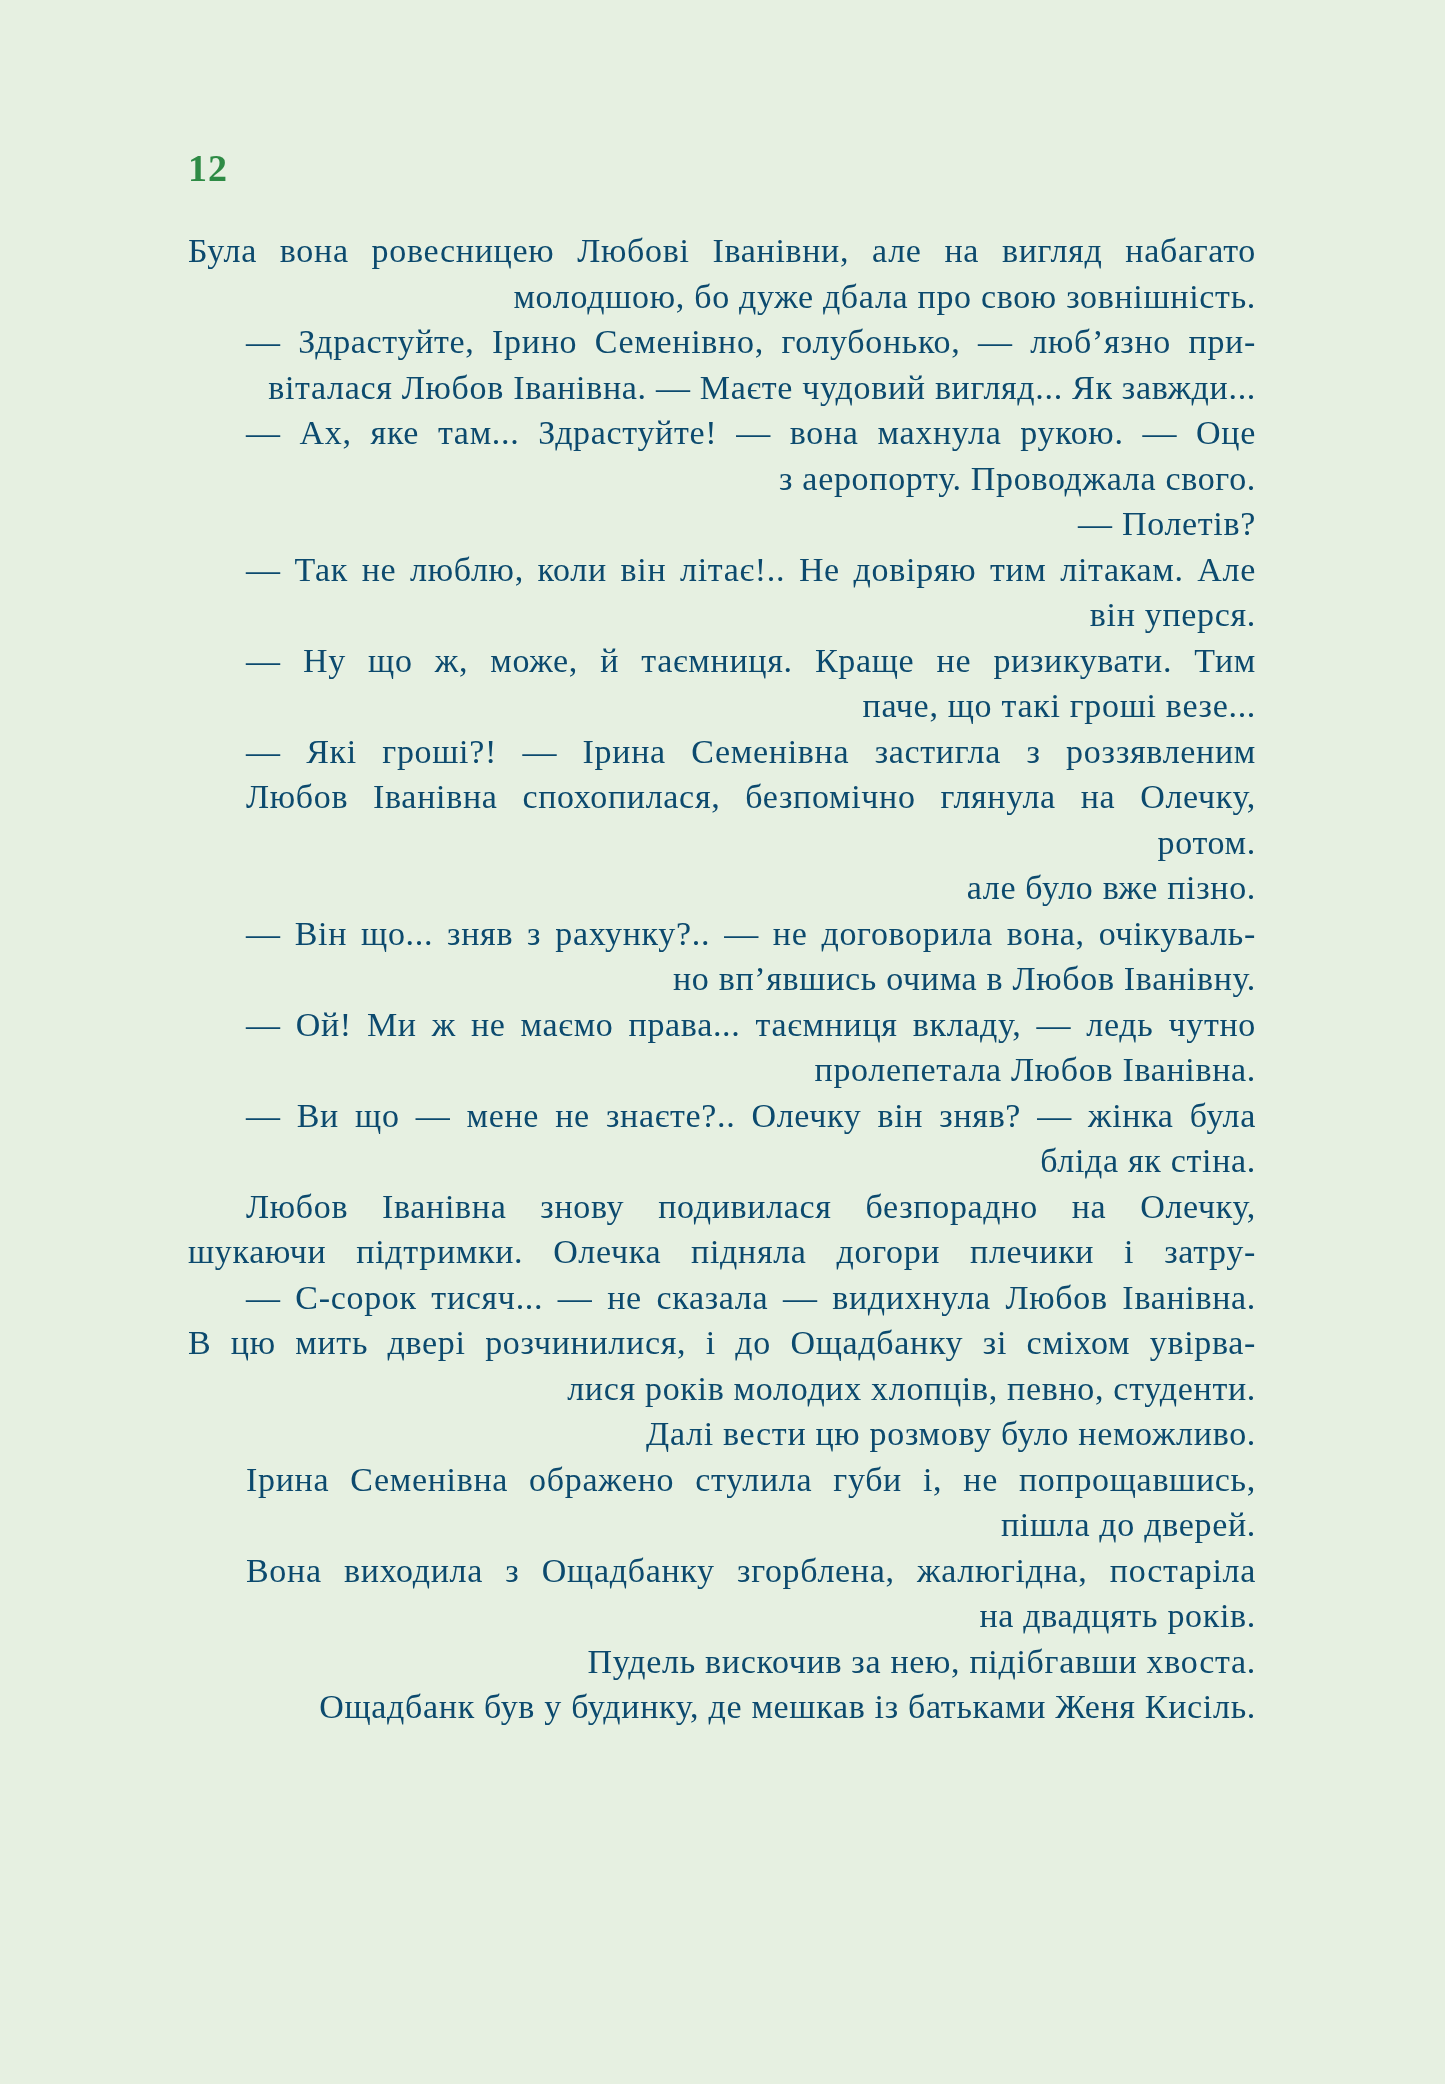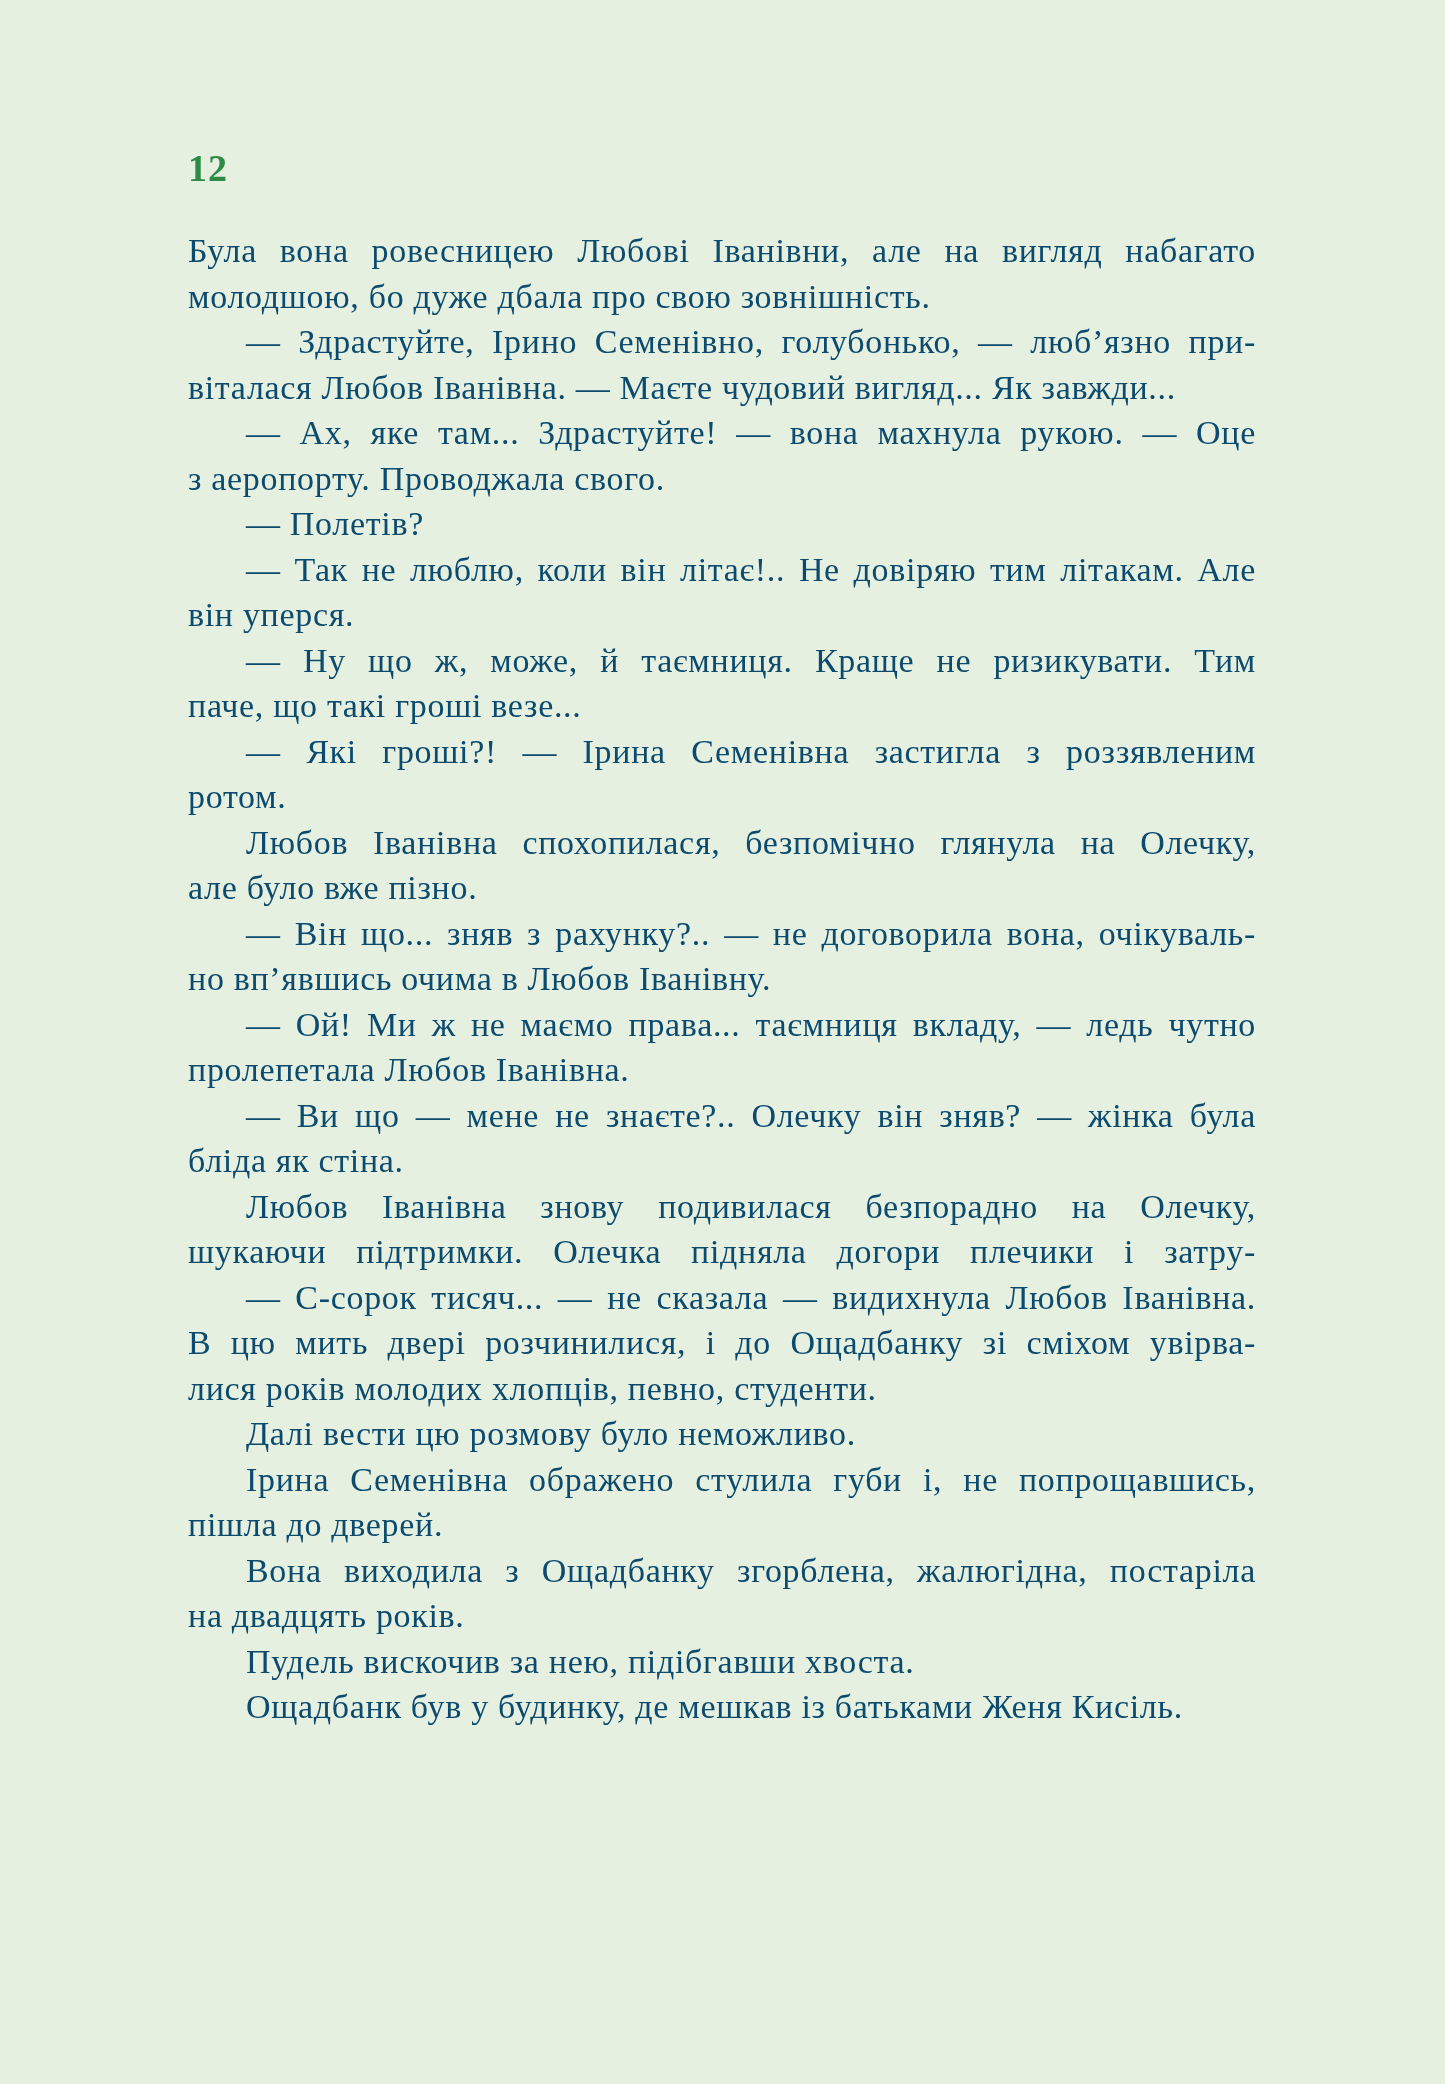--- a/index.html
+++ b/index.html
@@ -33,21 +33,21 @@
     top: 228px;
     width: 1068px;
     color: #0c4a6e;
   }
   .line {
     font-size: 34px;
     line-height: 45.5px;
     height: 45.5px;
     letter-spacing: 0.02em;
     white-space: normal;
-    text-align: left;
+    text-align: right;
   }
   .line.j {
     text-align: justify;
     text-align-last: justify;
   }
   .line.ind {
     text-indent: 58px;
   }
 </style>
 </head>
@@ -63,22 +63,22 @@
     <div class="line j ind">— Здрастуйте, Ірино Семенівно, голубонько, — люб’язно при-</div>
     <div class="line">віталася Любов Іванівна. — Маєте чудовий вигляд... Як завжди...</div>
     <div class="line j ind">— Ах, яке там... Здрастуйте! — вона махнула рукою. — Оце</div>
     <div class="line">з аеропорту. Проводжала свого.</div>
     <div class="line ind">— Полетів?</div>
     <div class="line j ind">— Так не люблю, коли він літає!.. Не довіряю тим літакам. Але</div>
     <div class="line">він уперся.</div>
     <div class="line j ind">— Ну що ж, може, й таємниця. Краще не ризикувати. Тим</div>
     <div class="line">паче, що такі гроші везе...</div>
     <div class="line j ind">— Які гроші?! — Ірина Семенівна застигла з роззявленим</div>
+    <div class="line j ind">Любов Іванівна спохопилася, безпомічно глянула на Олечку,</div>
     <div class="line">ротом.</div>
-    <div class="line j ind">Любов Іванівна спохопилася, безпомічно глянула на Олечку,</div>
     <div class="line">але було вже пізно.</div>
     <div class="line j ind">— Він що... зняв з рахунку?.. — не договорила вона, очікуваль-</div>
     <div class="line">но вп’явшись очима в Любов Іванівну.</div>
     <div class="line j ind">— Ой! Ми ж не маємо права... таємниця вкладу, — ледь чутно</div>
     <div class="line">пролепетала Любов Іванівна.</div>
     <div class="line j ind">— Ви що — мене не знаєте?.. Олечку він зняв? — жінка була</div>
     <div class="line">бліда як стіна.</div>
     <div class="line j ind">Любов Іванівна знову подивилася безпорадно на Олечку,</div>
     <div class="line j">шукаючи підтримки. Олечка підняла догори плечики і затру-</div>
     <div class="line j ind">— С-сорок тисяч... — не сказала — видихнула Любов Іванівна.</div>

